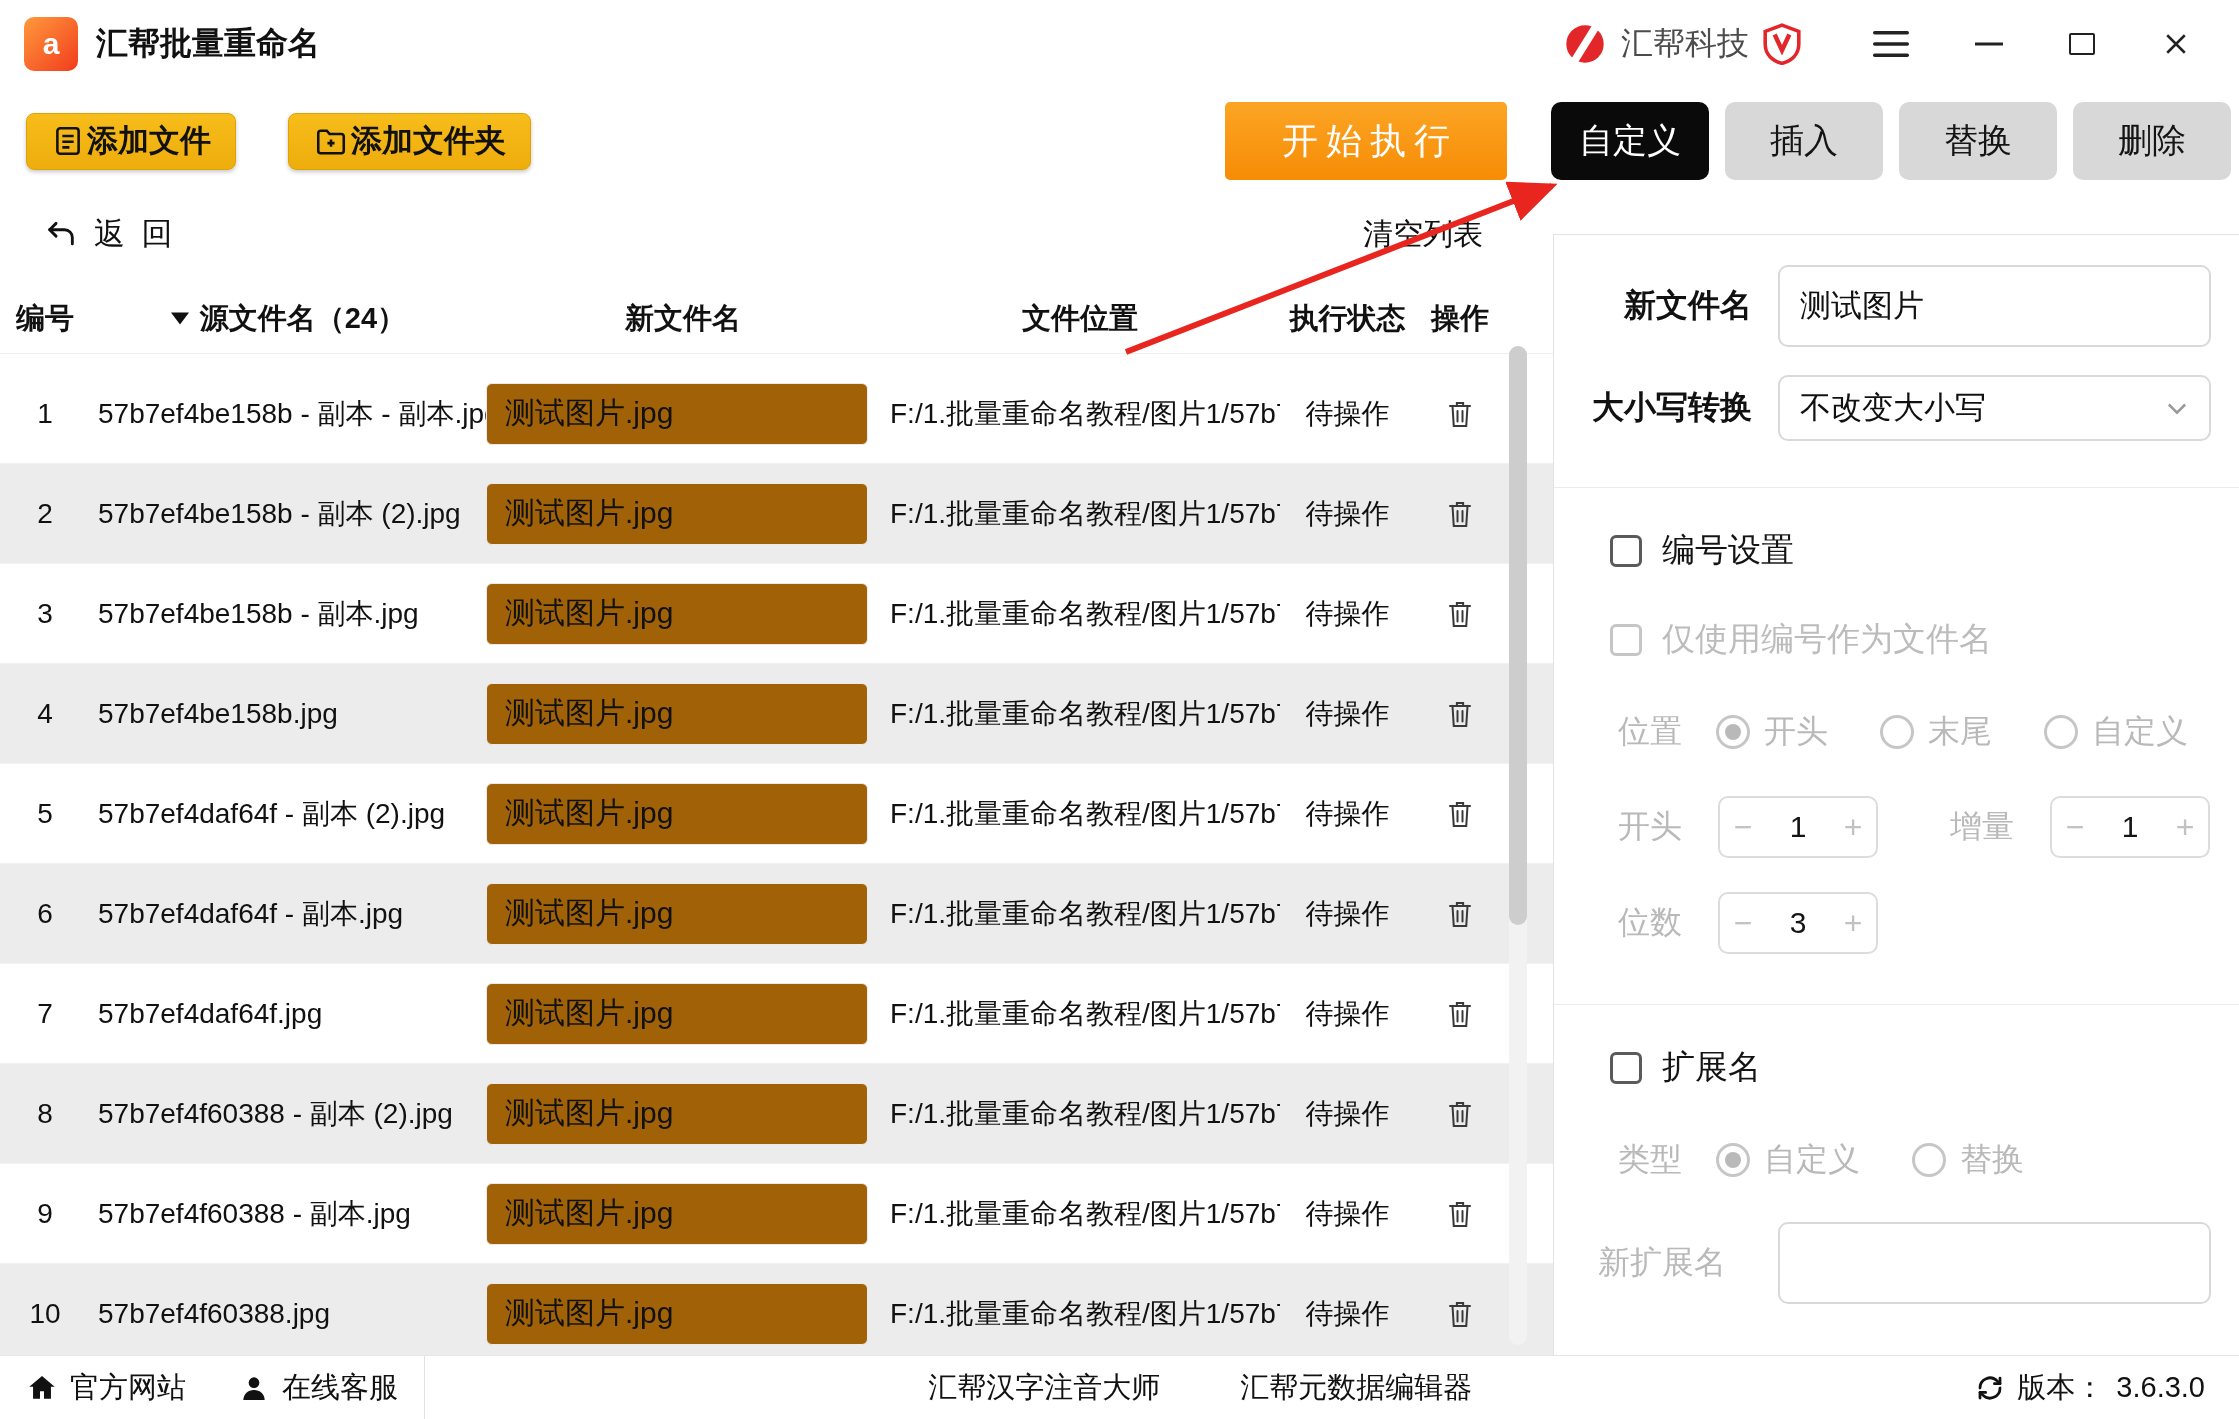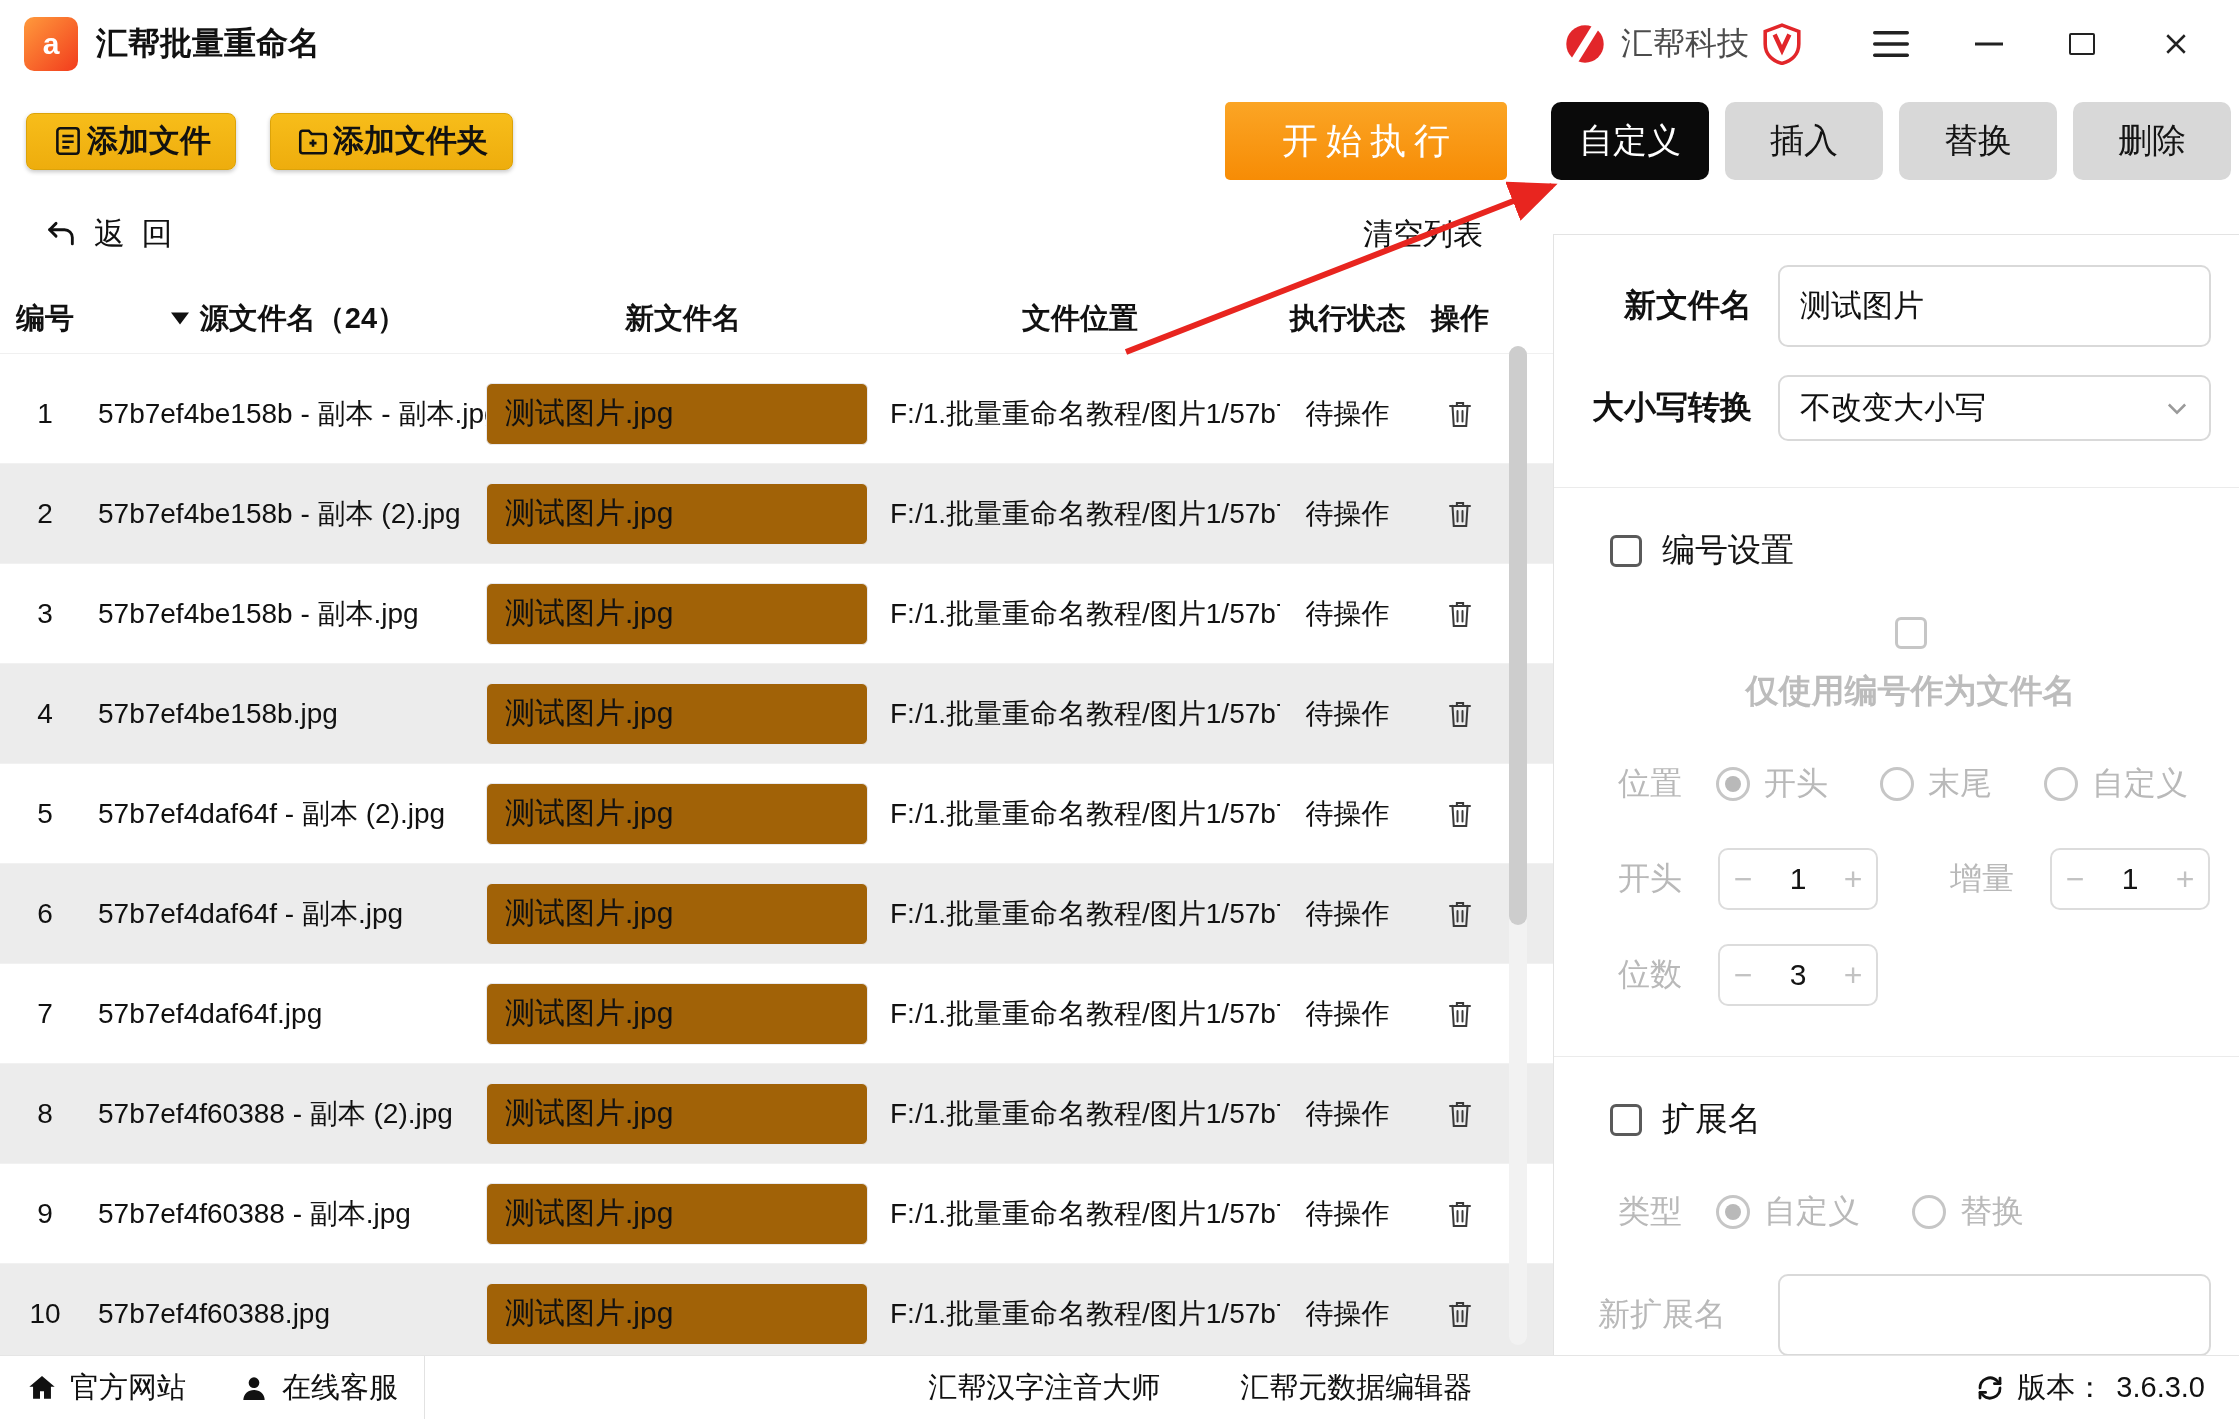--- a/index.html
+++ b/index.html
@@ -13,21 +13,21 @@
   .app-icon i { font-style:normal; }
   .app-title { font-size:32px; font-weight:700; }
   .tb-spacer { flex:1; }
   .brand { display:flex; align-items:center; gap:14px; font-size:32px; color:#4c4c4c; margin-right:30px; }
   .win-btn { padding:0 24px; height:60px; display:flex; align-items:center; justify-content:center; cursor:default; }
   .max-box { width:26px; height:22px; border:2.5px solid #222; border-radius:2px; display:inline-block; }
 
   
   .toolbar { height:106px; display:flex; align-items:center; padding:0 8px 0 26px; flex:none; }
   .btn-yellow { display:flex; align-items:center; gap:2px; background:linear-gradient(#f7bd1a,#eead0d); border:1px solid #dca309; border-radius:8px; height:57px; padding:0 24px; font-size:31px; font-weight:600; color:#111; box-shadow:0 2px 4px rgba(0,0,0,.22); }
-  .btn-yellow + .btn-yellow { margin-left:34px; }
+  .btn-yellow + .btn-yellow { margin-left:52px; }
   .btn-start { margin-left:auto; margin-right:44px; width:282px; height:78px; background:linear-gradient(#fba525,#f78c05); color:#fff; font-size:36px; display:flex; align-items:center; justify-content:center; border-radius:5px; letter-spacing:8px; padding-left:8px; }
   .tabs { width:680px; display:flex; gap:16px; flex:none; }
   .tab { flex:1; height:78px; display:flex; align-items:center; justify-content:center; font-size:34px; background:#d8d8d8; border-radius:10px; color:#141414; }
   .tab.active { background:#0a0a0a; color:#fff; }
 
   
   .content { flex:1; display:flex; min-height:0; }
   .main { flex:1; display:flex; flex-direction:column; position:relative; min-width:0;gap:10px; }
 
   .list-bar { height:80px; display:flex; align-items:center; padding:0 70px 0 44px; flex:none; }
@@ -59,21 +59,21 @@
   .panel { width:686px; flex:none; margin-top:40px; border-left:1px solid #e3e3e3; border-top:1px solid #e3e3e3; padding:16px 28px 0 20px; overflow:hidden; background:#fff; }
   .form-row { display:flex; align-items:center; }
   .form-label { min-width:178px; text-align:right; font-size:32px; font-weight:600; color:#111; margin-right:26px; flex:none; }
   .form-label.dim { color:#b9b9b9; font-weight:400; text-align:left; min-width:0; }
   .text-input { flex:1; height:82px; border:2px solid #d9d9d9; border-radius:10px; display:flex; align-items:center; padding:0 20px; font-size:31px; background:#fff; }
   .select { flex:1; height:66px; border:2px solid #d9d9d9; border-radius:10px; display:flex; align-items:center; justify-content:space-between; padding:0 18px 0 20px; font-size:31px; background:#fff; }
   .panel-divider { height:1px; background:#ebebeb; margin:0 -28px 0 -20px; }
 
   .check-row { display:flex; align-items:center; gap:20px; margin-left:36px; font-size:33px; color:#141414; font-weight:500; }
   .checkbox { width:32px; height:32px; border:3px solid #5a5a5a; border-radius:6px; background:#fff; flex:none; }
-  .check-row.disabled { color:#bcbcbc; font-weight:700;flex-direction:column; }
+  .check-row.disabled { color:#bcbcbc; font-weight:400; }
   .check-row.disabled .checkbox { border-color:#c6c6c6; }
 
   .radio-row { display:flex; align-items:center; margin-left:44px; font-size:32px; color:#b9b9b9; }
   .radio-row .row-label { margin-right:34px; }
   .radio-group { display:flex; align-items:center; gap:52px; }
   .radio-opt { display:inline-flex; align-items:center; gap:14px; }
   .radio { width:34px; height:34px; border:3px solid #c6c6c6; border-radius:50%; position:relative; flex:none; background:#fff; }
   .radio.checked::after { content:""; position:absolute; inset:6px; border-radius:50%; background:#b9b9b9; }
 
   .stepper-row { display:flex; align-items:center; margin-left:44px; font-size:32px; color:#b9b9b9; }

